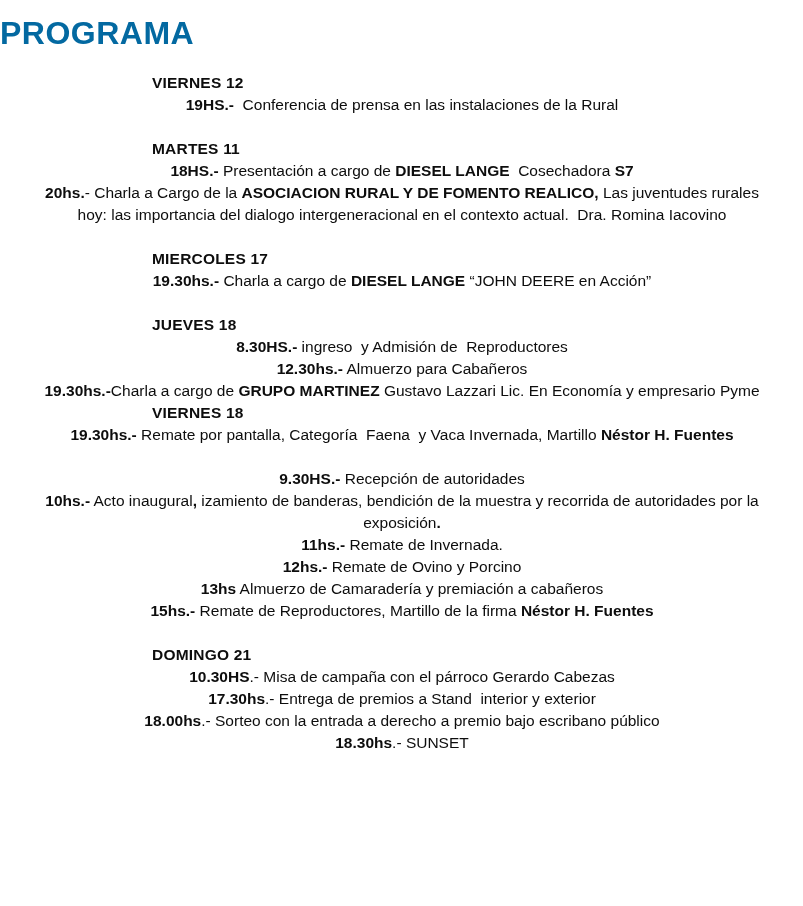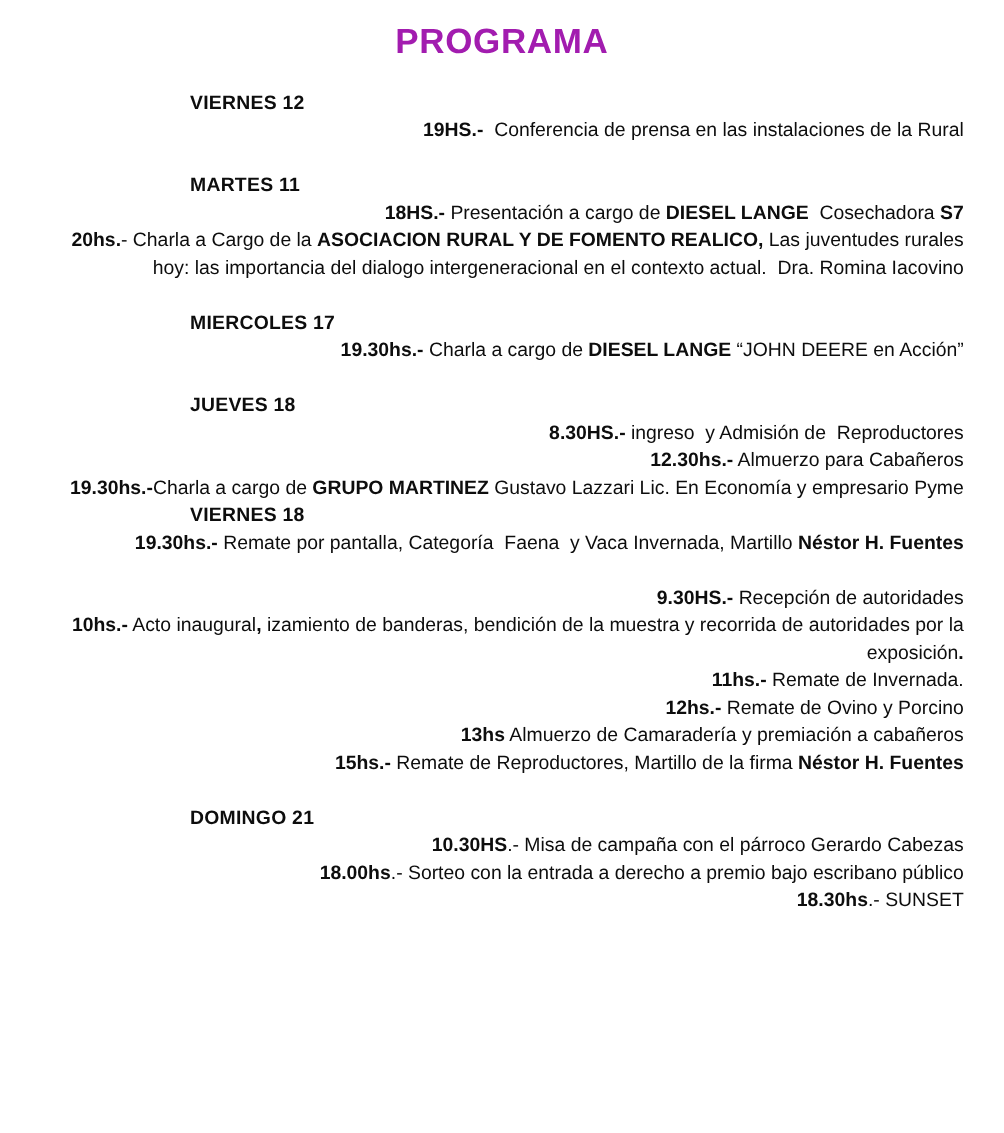--- a/index.html
+++ b/index.html
@@ -16,28 +16,27 @@
   }
   .page {
     position: relative;
     width: 803px;
     height: 906px;
     background: #ffffff;
     box-sizing: border-box;
     padding: 0;
   }
   .doc-title {
-    text-align: center;
     font-weight: bold;
-    font-size: 28px;
+    font-size: 32px;
     line-height: 34px;
     letter-spacing: 0.5px;
     margin: 0;
     padding-top: 16px;
-    color: #a21caf;
+    color: #0369a1;
   }
   .body-area {
     padding-left: 33px;
     padding-top: 22px;
   }
   .section {
     margin: 0;
   }
   .day-head {
     font-weight: bold;
@@ -45,21 +44,21 @@
     line-height: 22px;
     padding-left: 119px;
     letter-spacing: 0.2px;
     white-space: pre;
     margin: 0;
   }
   .entry {
     font-size: 15.5px;
     line-height: 22px;
     margin: 0;
-    text-align: right;
+    text-align: center;
     white-space: pre-wrap;
     max-width: 738px;
   }
   .entry .t {
     font-weight: bold;
   }
   .entry .b {
     font-weight: bold;
   }
   .entry .n {
@@ -112,19 +111,20 @@
           <div class="entry"><span class="t">10hs.-</span><span class="n"> Acto inaugural</span><span class="b">,</span><span class="n"> izamiento de banderas, bendición de la muestra y recorrida de autoridades por la exposición</span><span class="b">.</span></div>
           <div class="entry"><span class="t">11hs.-</span><span class="n"> Remate de Invernada.</span></div>
           <div class="entry"><span class="t">12hs.-</span><span class="n"> Remate de Ovino y Porcino</span></div>
           <div class="entry"><span class="t">13hs</span><span class="n"> Almuerzo de Camaradería y premiación a cabañeros</span></div>
           <div class="entry"><span class="t">15hs.-</span><span class="n"> Remate de Reproductores, Martillo de la firma </span><span class="b">Néstor H. Fuentes</span></div>
         </div>
         <div class="gap">&nbsp;</div>
         <div class="section">
           <div class="day-head">DOMINGO 21</div>
           <div class="entry"><span class="t">10.30HS</span><span class="n">.- Misa de campaña con el párroco Gerardo Cabezas</span></div>
+          <div class="entry"><span class="t">17.30hs</span><span class="n">.- Entrega de premios a Stand  interior y exterior</span></div>
           <div class="entry"><span class="t">18.00hs</span><span class="n">.- Sorteo con la entrada a derecho a premio bajo escribano público</span></div>
           <div class="entry"><span class="t">18.30hs</span><span class="n">.- SUNSET</span></div>
         </div>
       </div>
   </div>
 
 </div>
 
 </body></html>

